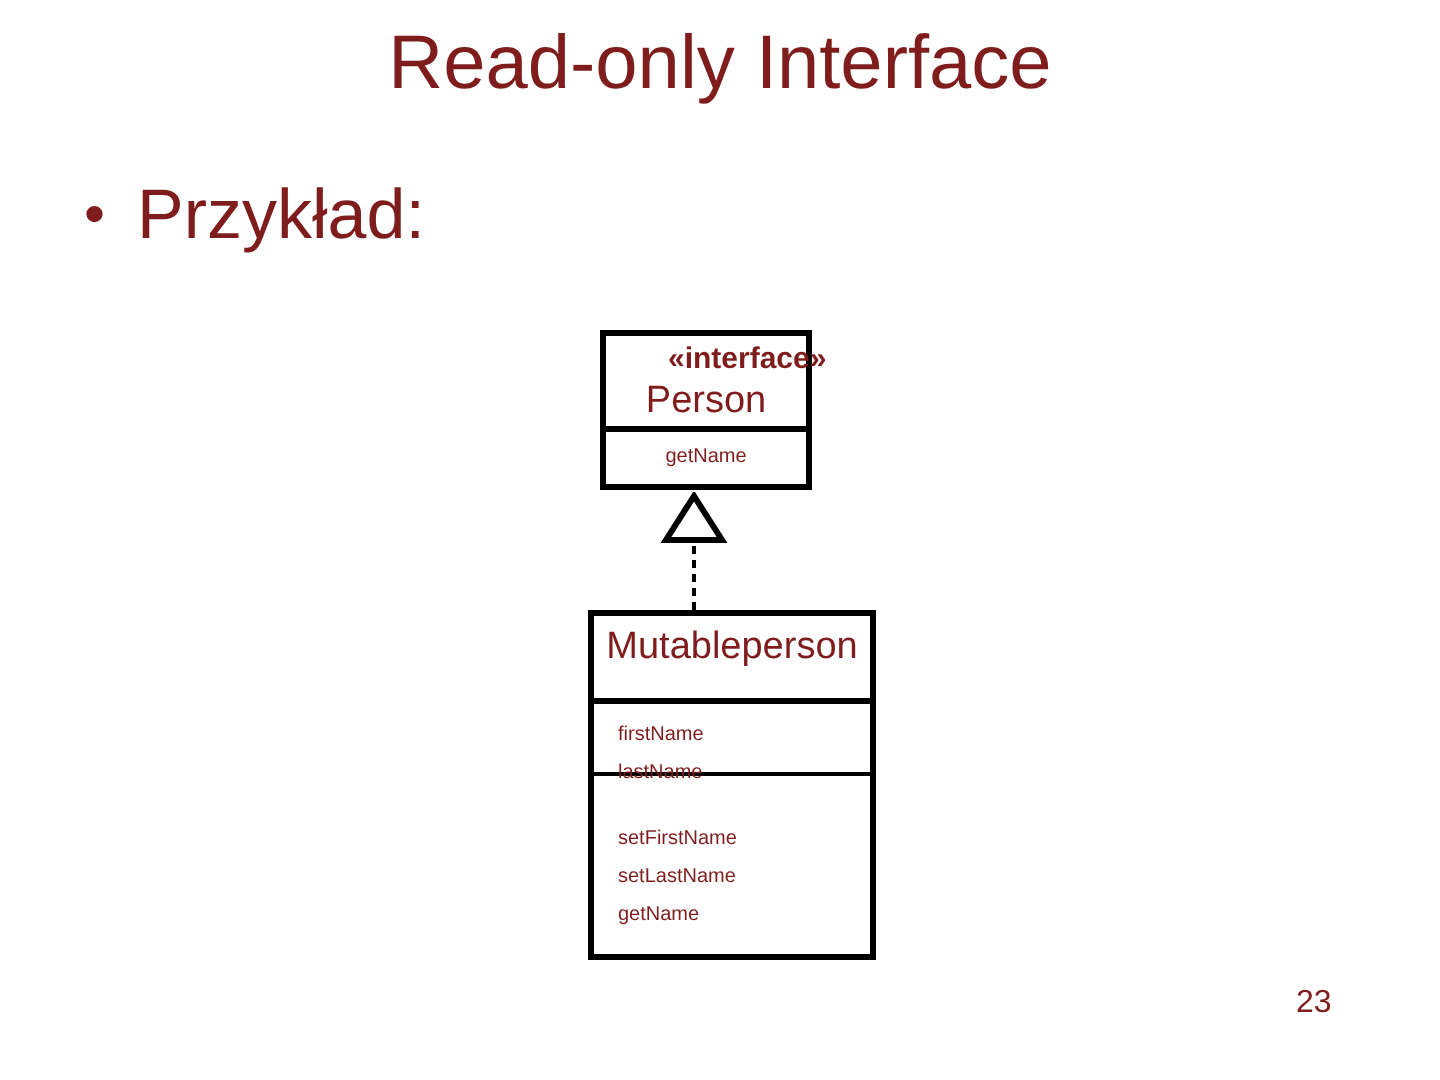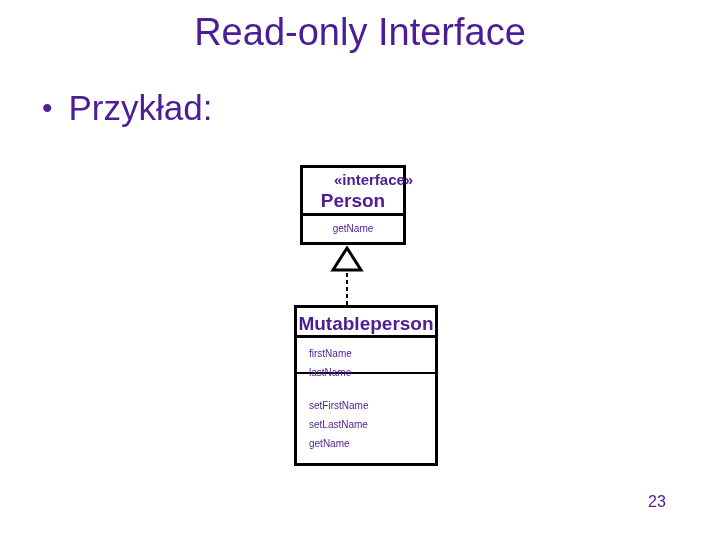--- a/index.html
+++ b/index.html
@@ -1,18 +1,18 @@
 <!DOCTYPE html>
 <html><head>
 <meta charset="utf-8">
 <style>
   html,body{margin:0;padding:0;background:#fff;}
   .slide{
     position:relative;width:720px;height:540px;background:#ffffff;
-    font-family:"Liberation Sans",sans-serif;color:#4c1d95;overflow:hidden;
+    font-family:"Liberation Sans",sans-serif;color:#7f1d1d;overflow:hidden;
   }
   .title{
     position:absolute;top:10px;left:0;width:720px;text-align:center;
     font-size:38px;line-height:1.2;font-weight:400;
   }
   .bullet-line{
     position:absolute;top:88px;left:42px;font-size:35px;line-height:1.15;
     white-space:nowrap;
   }
   .bullet-line .dot{font-size:30px;vertical-align:2px;}
@@ -20,29 +20,29 @@
 
   .uml-box{
     position:absolute;border:3px solid #000;background:#fff;box-sizing:content-box;
   }
   .interface-box{left:300px;top:165px;width:100px;}
   .interface-box .name-comp{
     height:48px;border-bottom:3px solid #000;text-align:center;padding-top:3px;
     box-sizing:border-box;
   }
   .stereotype{font-size:15px;font-weight:700;line-height:18px;margin-left:31px;}
-  .class-name{font-size:19px;font-weight:700;line-height:23px;}
+  .class-name{font-size:19px;font-weight:400;line-height:23px;}
   .interface-box .method-comp{
     height:26px;text-align:center;padding-top:3px;box-sizing:border-box;
   }
   .member{font-size:10px;line-height:19px;}
 
   .concrete-box{left:294px;top:305px;width:138px;}
   .concrete-box .name-comp{
-    height:30px;border-bottom:3px solid #000;text-align:center;padding-top:4px;
+    height:44px;border-bottom:3px solid #000;text-align:center;padding-top:4px;
     box-sizing:border-box;
   }
   .concrete-box .attr-comp{
     height:36px;border-bottom:2px solid #000;padding:6px 0 0 12px;
     box-sizing:border-box;
   }
   .concrete-box .method-comp{
     height:73px;padding:6px 0 0 12px;box-sizing:border-box;margin-top:16px;
   }
 

